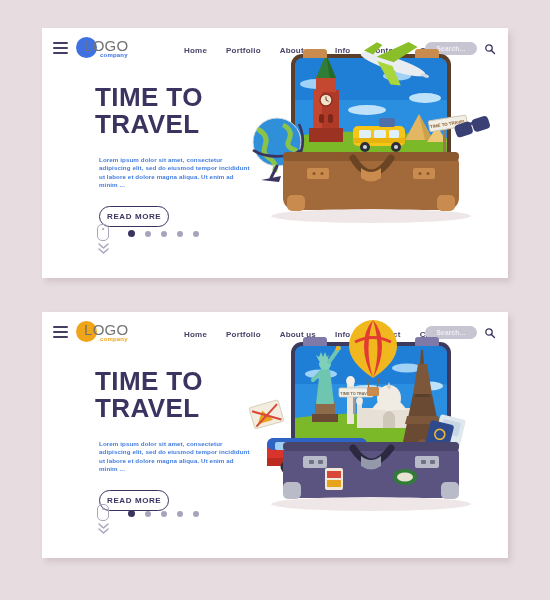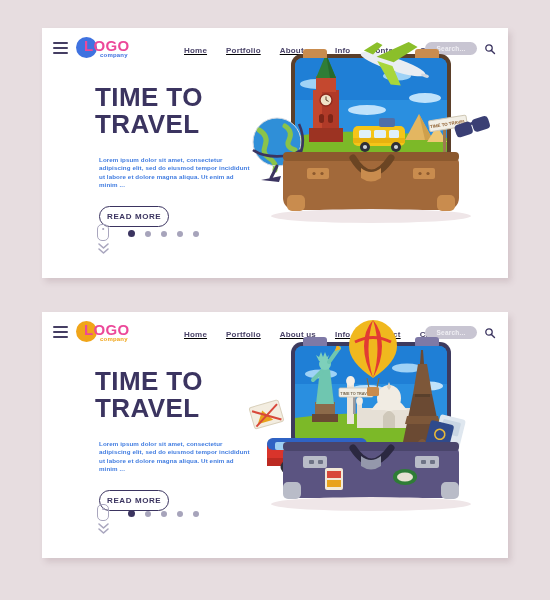--- a/index.html
+++ b/index.html
@@ -22,31 +22,31 @@
 
   
   .navbar{position:relative;height:44px;}
   .burger{position:absolute;left:11px;top:14px;width:15px;height:12px;cursor:pointer;}
   .burger i{display:block;height:2px;background:#453e63;margin-bottom:3px;border-radius:1px;}
   .logo{position:absolute;left:34px;top:7px;height:30px;width:80px;}
   .logo .circ{
     position:absolute;left:0;top:2px;width:21px;height:21px;border-radius:50%;
   }
   .logo .ltxt{
-    position:absolute;left:8px;top:2px;font-size:15px;font-weight:bold;
-    letter-spacing:.3px;color:#ec4899;
+    position:absolute;left:8px;top:2px;font-size:15px;font-weight:normal;
+    letter-spacing:.3px;color:#737373;
   }
   .logo .sub{
     position:absolute;left:24px;top:17px;font-size:6px;font-weight:bold;
     letter-spacing:.2px;
   }
 
   .nav-links{
     position:absolute;left:142px;top:0;height:44px;
-    display:flex;align-items:center;gap:19px;text-decoration:underline;
+    display:flex;align-items:center;gap:19px;
   }
   .nav-links a{
     font-size:8px;font-weight:bold;color:#4a4368;text-decoration:none;
     letter-spacing:.2px;white-space:nowrap;
   }
 
   .search-wrap{position:absolute;right:12px;top:14px;display:flex;align-items:center;gap:7px;}
   .search-pill{
     width:52px;height:13px;border-radius:7px;background:#c8c5d2;
     display:flex;align-items:center;justify-content:center;

